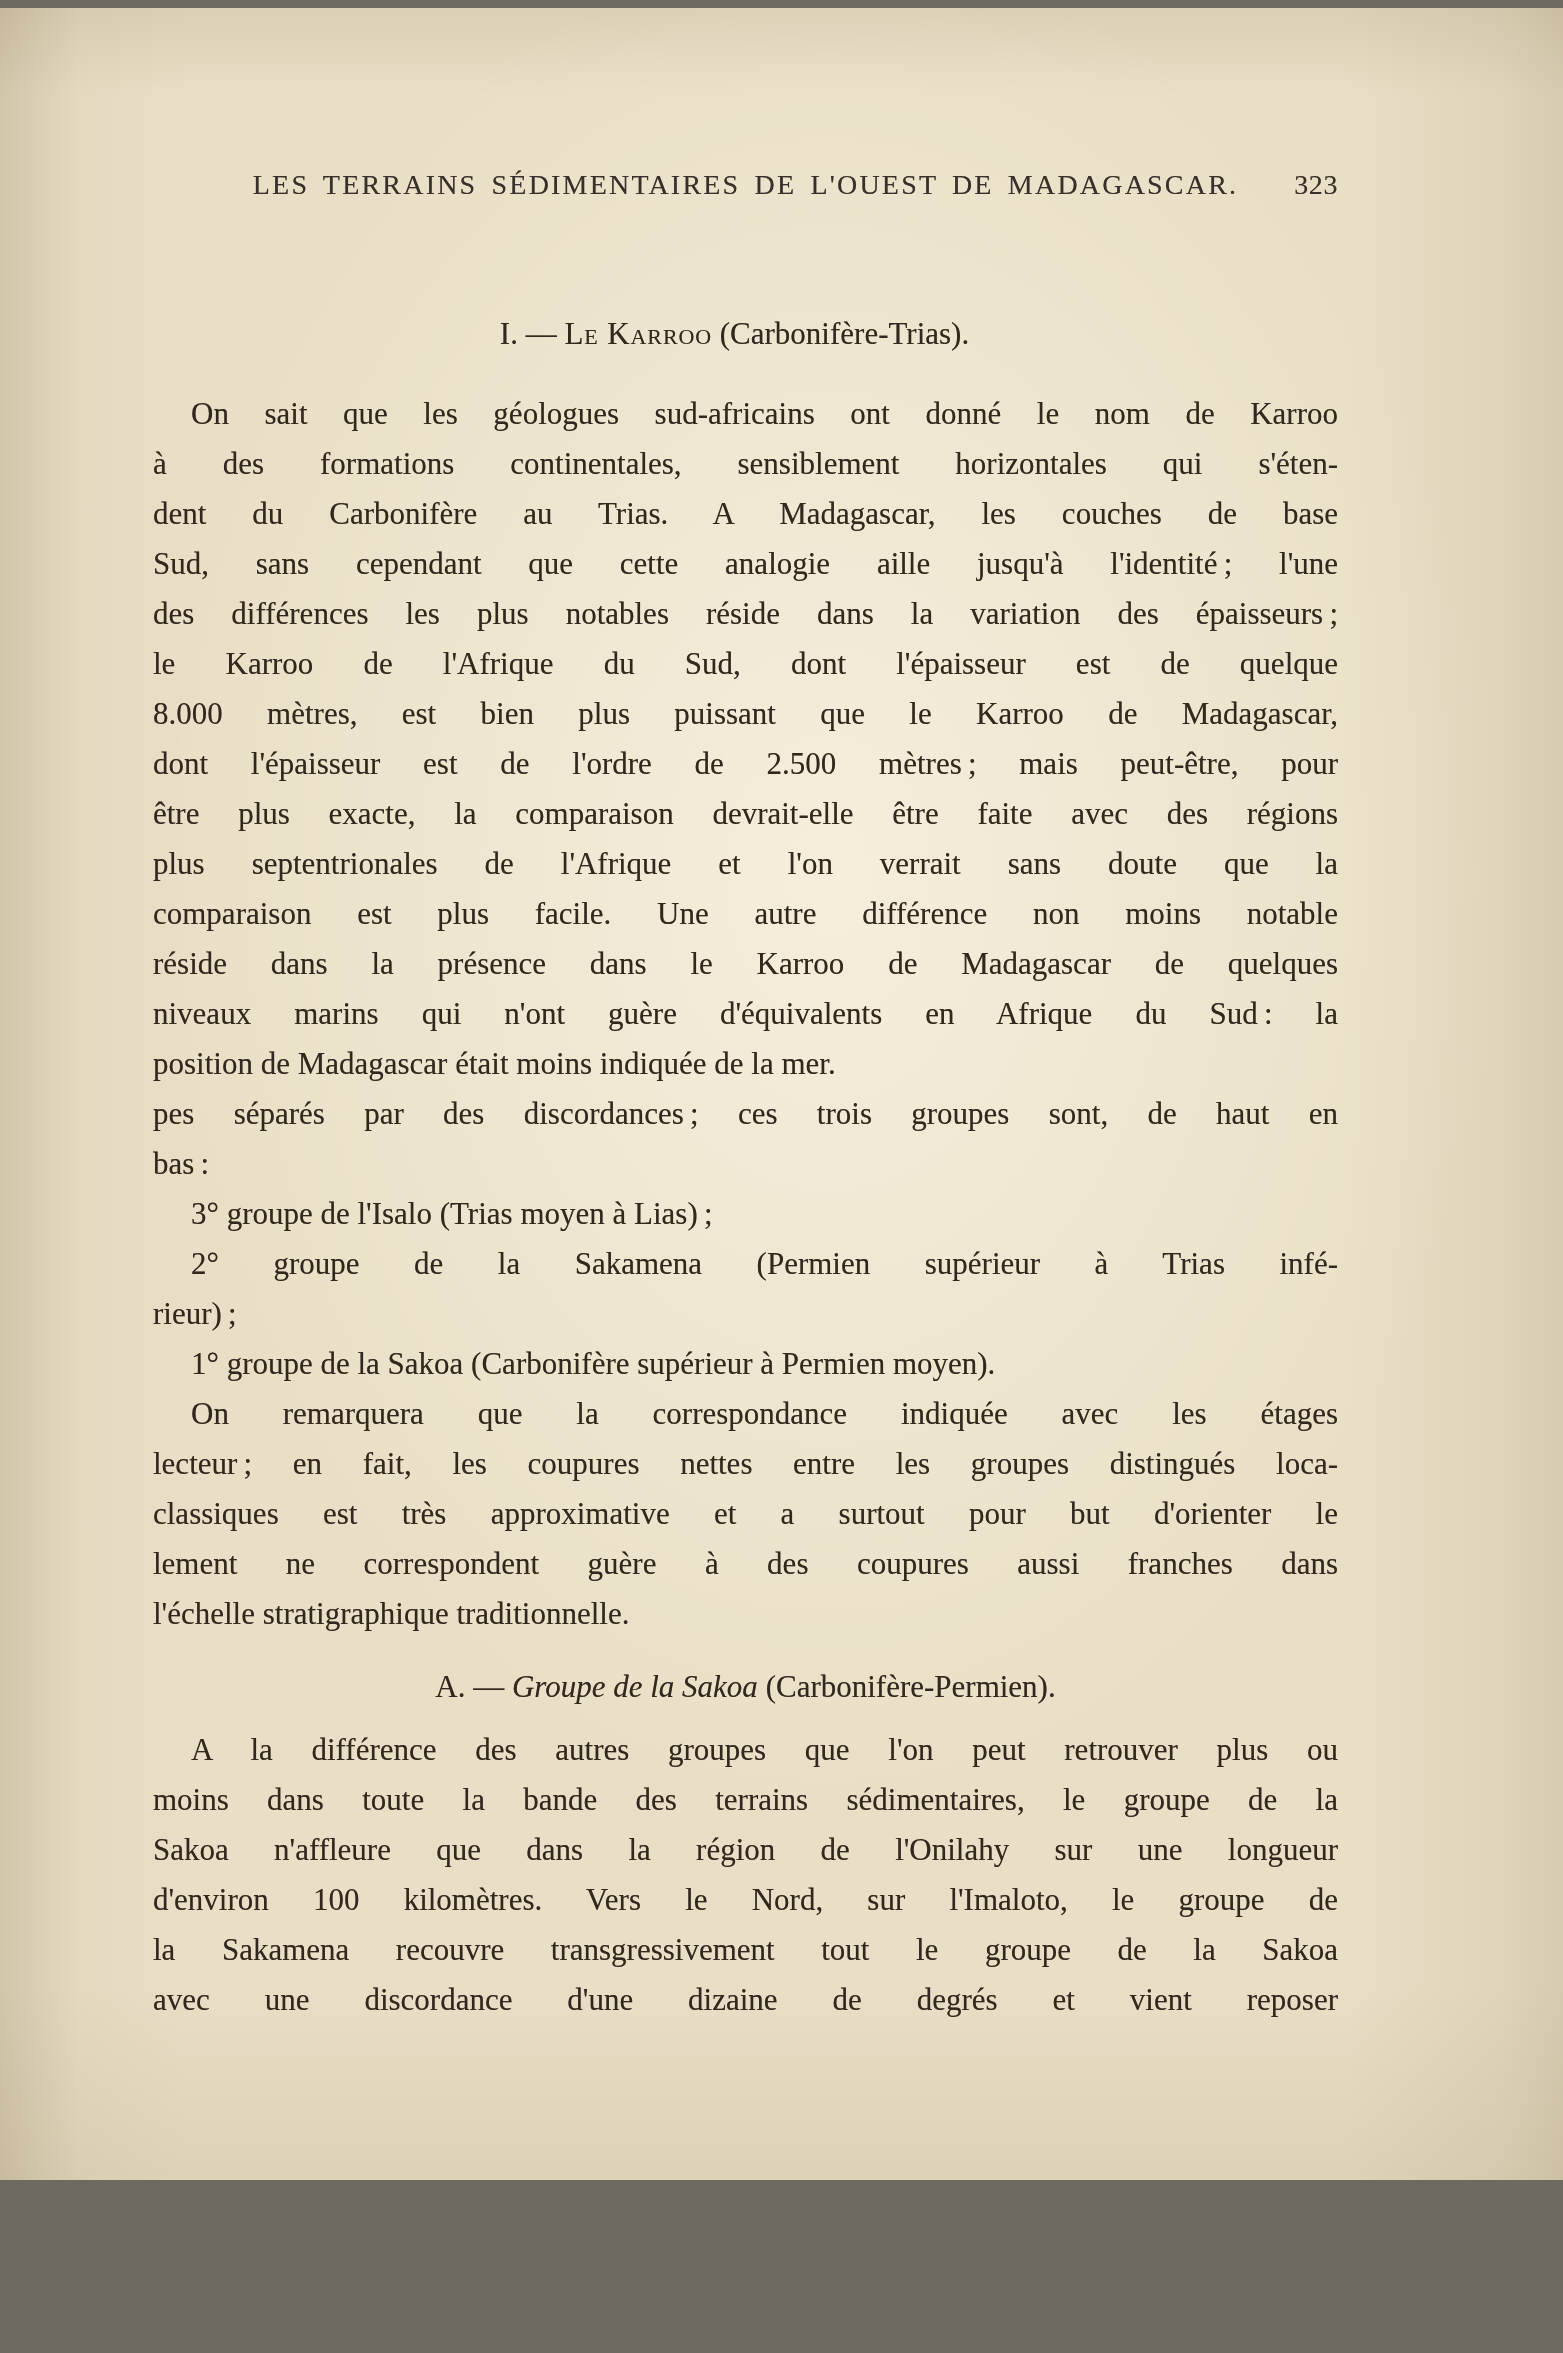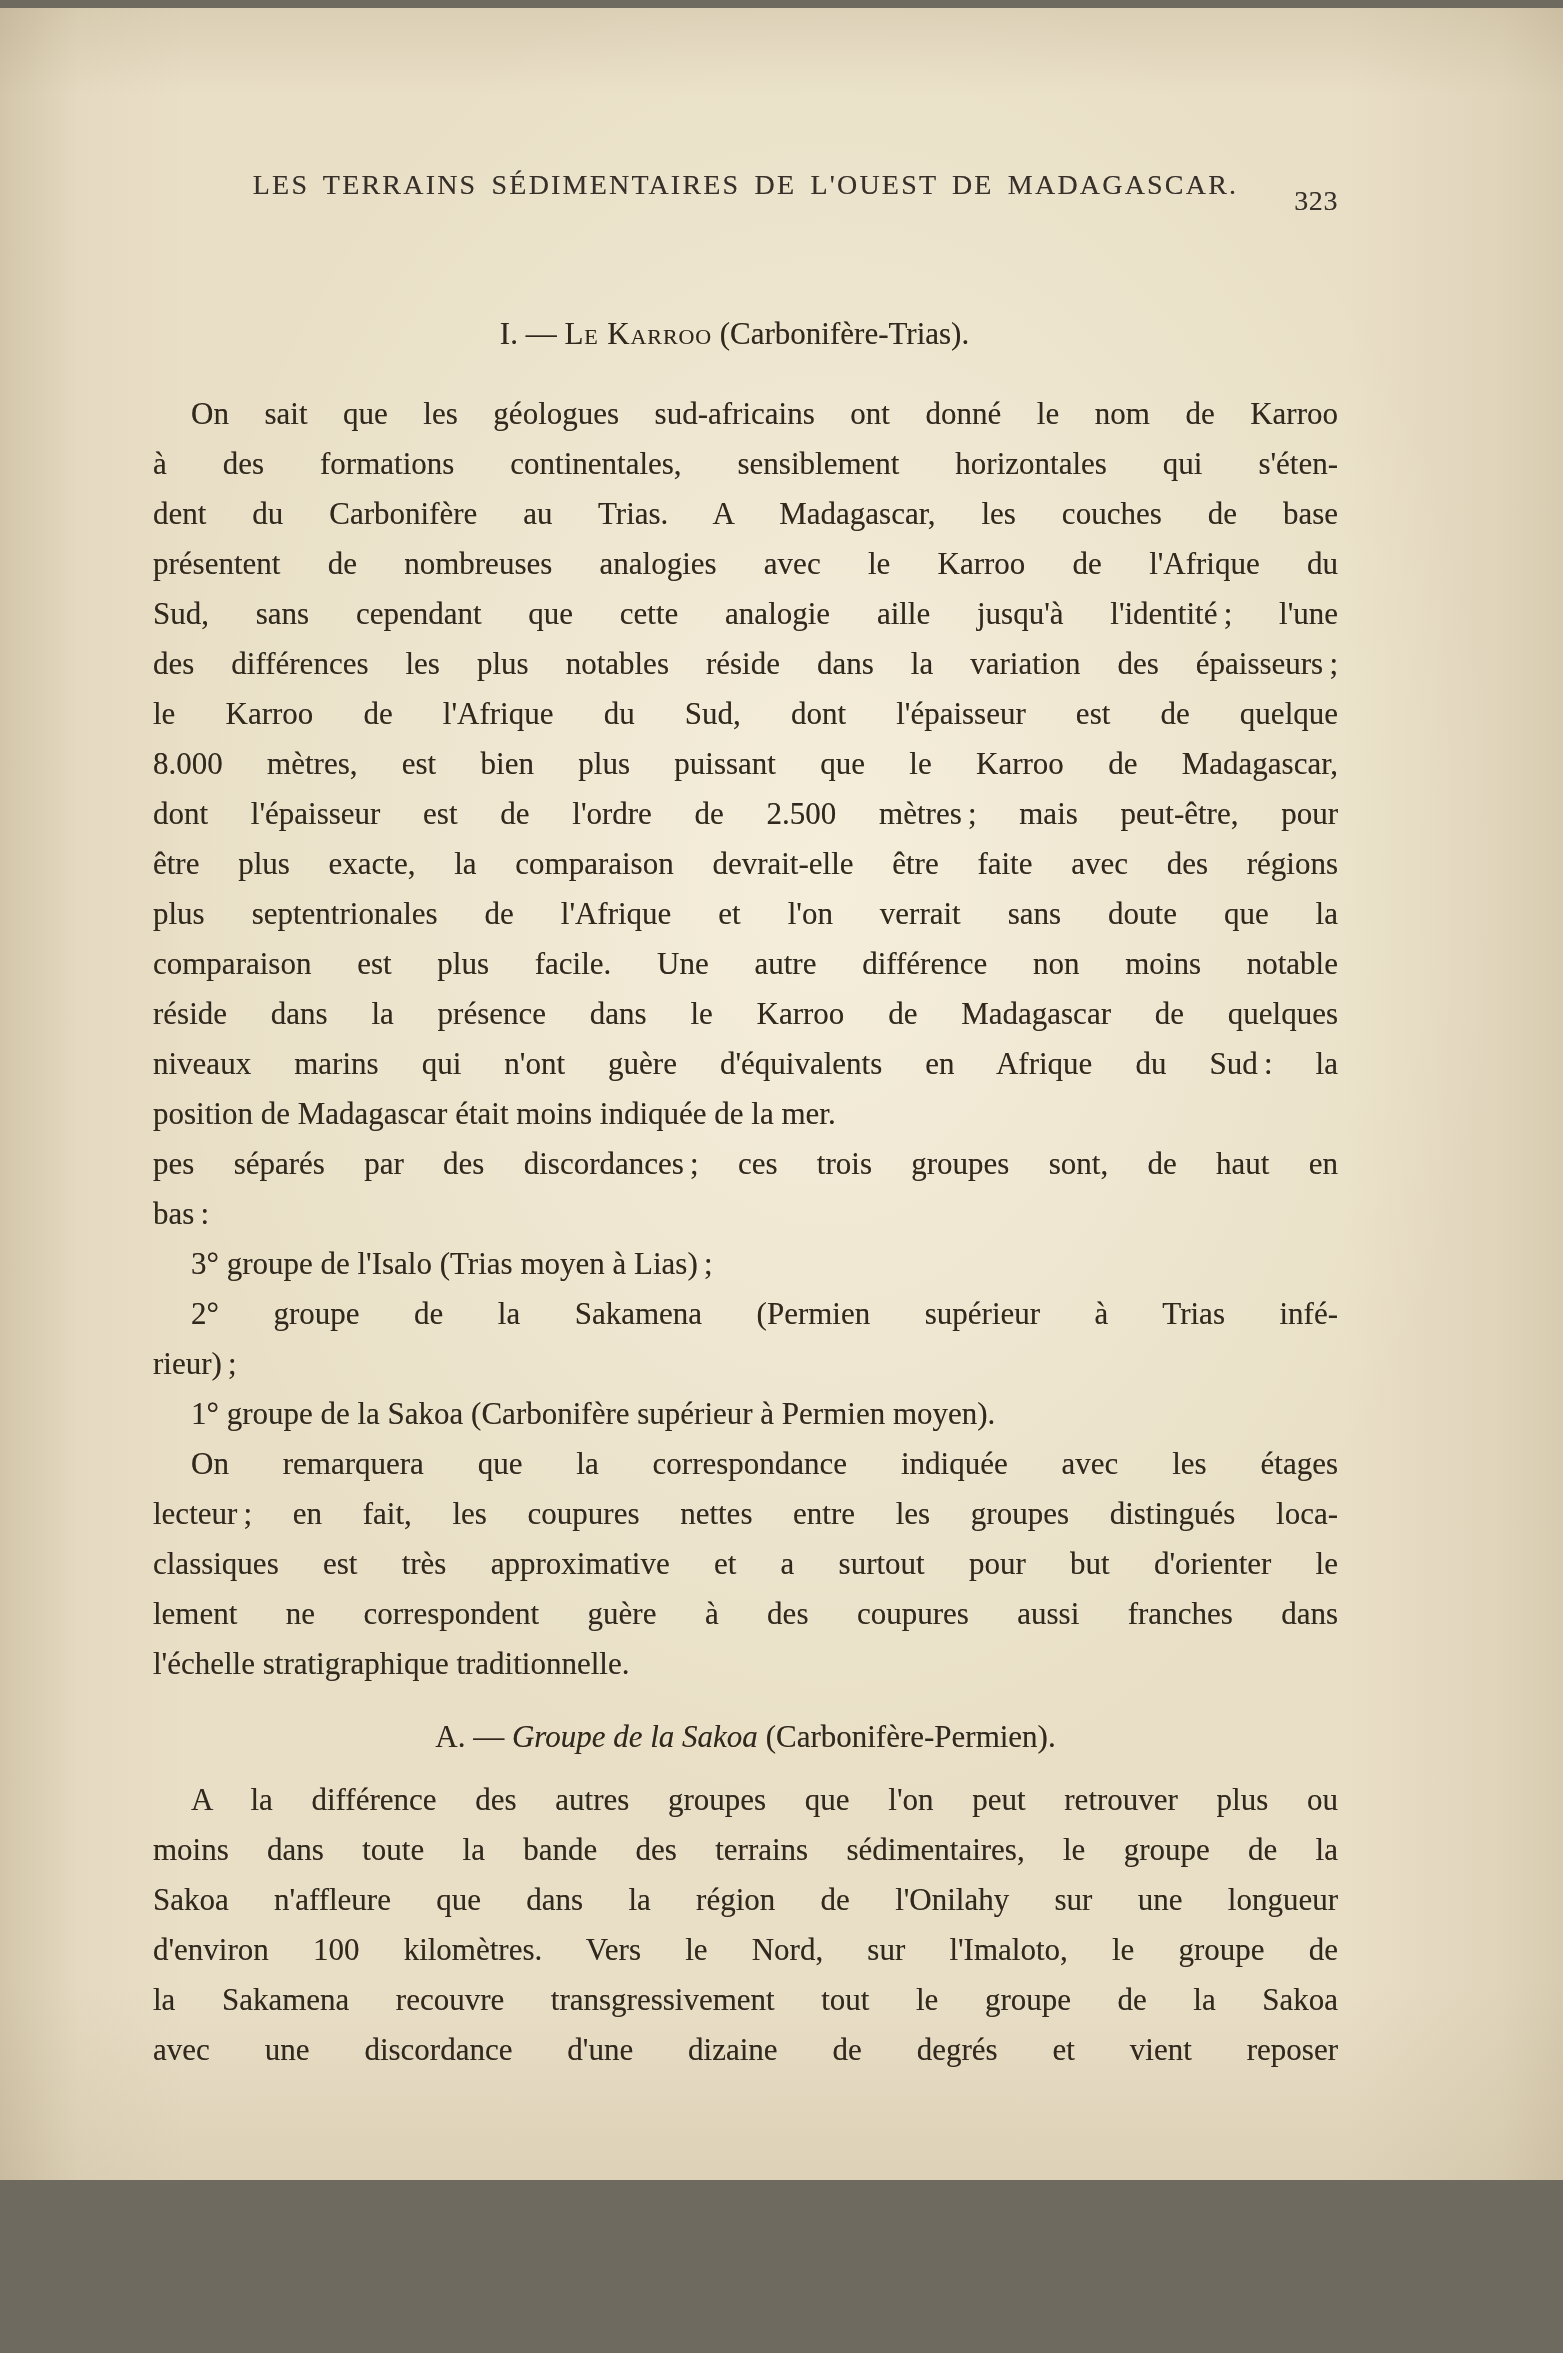--- a/index.html
+++ b/index.html
@@ -33,21 +33,21 @@
     font-size: 28px;
     letter-spacing: 2.2px;
     word-spacing: 5px;
     text-align: center;
     white-space: nowrap;
     color: #38302a;
   }
   .rh-page {
     position: absolute;
     right: 0;
-    top: 16px;
+    top: 0;
     letter-spacing: 0.6px;
   }
 
   .section-title {
     position: absolute;
     top: 301px;
     left: 142px;
     width: 1185px;
     text-align: center;
     font-size: 31px;
@@ -96,21 +96,20 @@
 
   <div class="section-title ink">
     <span>I. — </span><span class="sc">Le Karroo</span><span> (Carbonifère-Trias).</span>
   </div>
 
   <div class="content ink" id="content">
       <div class="para">
         <div class="line indent">On sait que les géologues sud-africains ont donné le nom de Karroo</div>
         <div class="line">à des formations continentales, sensiblement horizontales qui s'éten-</div>
         <div class="line">dent du Carbonifère au Trias. A Madagascar, les couches de base</div>
-        <div class="line">présentent de nombreuses analogies avec le Karroo de l'Afrique du</div>
         <div class="line">Sud, sans cependant que cette analogie aille jusqu'à l'identité ; l'une</div>
         <div class="line">des différences les plus notables réside dans la variation des épaisseurs ;</div>
         <div class="line">le Karroo de l'Afrique du Sud, dont l'épaisseur est de quelque</div>
         <div class="line">8.000 mètres, est bien plus puissant que le Karroo de Madagascar,</div>
         <div class="line">dont l'épaisseur est de l'ordre de 2.500 mètres ; mais peut-être, pour</div>
         <div class="line">être plus exacte, la comparaison devrait-elle être faite avec des régions</div>
         <div class="line">plus septentrionales de l'Afrique et l'on verrait sans doute que la</div>
         <div class="line">comparaison est plus facile. Une autre différence non moins notable</div>
         <div class="line">réside dans la présence dans le Karroo de Madagascar de quelques</div>
         <div class="line">niveaux marins qui n'ont guère d'équivalents en Afrique du Sud : la</div>

